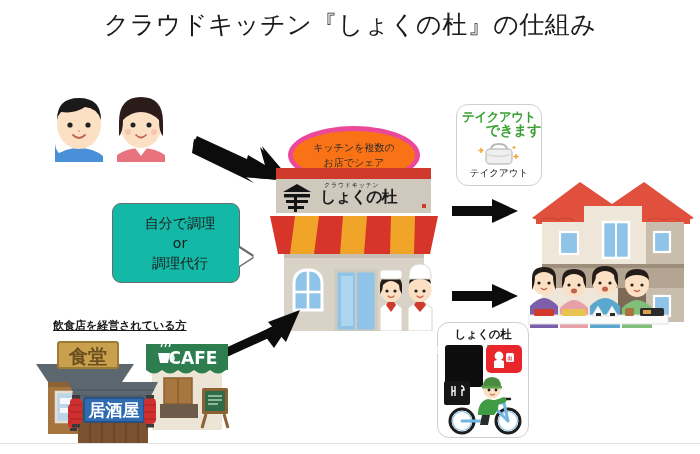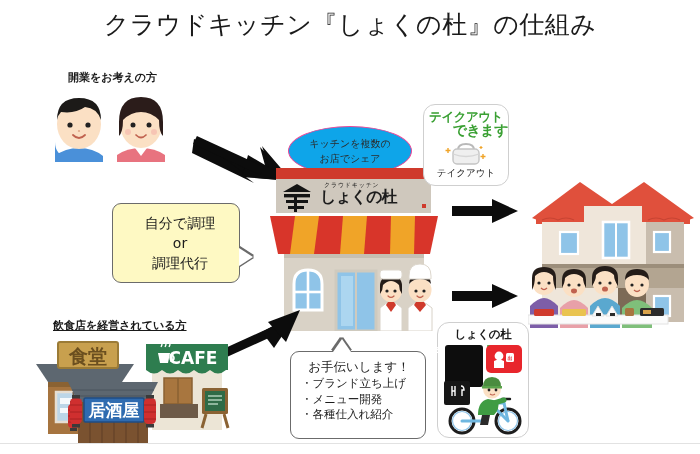--- a/index.html
+++ b/index.html
@@ -28,21 +28,21 @@
   .caption{
     font-size:11px;color:#1a1a1a;white-space:nowrap;font-weight:600;
   }
 
   
   .hairline{left:0;top:443px;width:700px;height:1px;background:#e2e2e2;}
 
   
   .bubble-left{
     left:112px;top:203px;width:128px;height:80px;
-    border:1.6px solid #6b6b6b;border-radius:9px;background:#fef9c3;
+    border:1.6px solid #6b6b6b;border-radius:9px;background:#14b8a6;
     box-sizing:border-box;
     display:flex;flex-direction:column;align-items:center;justify-content:center;
     font-size:14px;color:#1c1c1c;line-height:1.45;padding-left:8px;
   }
   .bubble-left .tail{
     position:absolute;right:-14px;top:44px;width:0;height:0;
     border-top:9px solid transparent;border-bottom:9px solid transparent;
     border-left:14px solid #fff;
     filter:drop-shadow(1.4px 0 0 #6b6b6b) drop-shadow(0 1.4px 0 #6b6b6b) drop-shadow(0 -1.4px 0 #6b6b6b);
   }
@@ -60,31 +60,31 @@
   .bubble-bottom .tail-up{
     position:absolute;left:42px;top:-13px;width:0;height:0;
     border-left:9px solid transparent;border-right:9px solid transparent;
     border-bottom:13px solid #fff;
     filter:drop-shadow(0 -1.4px 0 #6b6b6b) drop-shadow(-1.4px 0 0 #6b6b6b) drop-shadow(1.4px 0 0 #6b6b6b);
   }
 
   
   .pink-ellipse{
     left:288px;top:126px;width:122px;height:48px;
-    background:#0ea5e9;border:1px solid #ec4899;border-radius:50%;
+    background:#f97316;border:5px solid #ec4899;border-radius:50%;
     display:flex;flex-direction:column;align-items:center;justify-content:center;
     font-size:10px;color:#2b2b2b;line-height:1.5;
   }
 
   
   .card{
     background:#fff;border:1.5px solid #cfcfcf;border-radius:12px;
     box-sizing:border-box;
   }
-  .takeout-card{left:423px;top:104px;width:86px;height:82px;padding-top:5px;}
+  .takeout-card{left:456px;top:104px;width:86px;height:82px;padding-top:5px;}
   .takeout-grn1{text-align:center;font-size:12.5px;font-weight:bold;color:#3aa033;letter-spacing:-.5px;line-height:1.05;}
   .takeout-grn2{text-align:right;font-size:14px;font-weight:bold;color:#3aa033;letter-spacing:-.5px;line-height:1.1;}
   .takeout-lbl{text-align:center;font-size:9.5px;color:#222;margin-top:1px;}
 
   .delivery-card{left:437px;top:322px;width:92px;height:116px;padding-top:4px;}
   .delivery-hdr{text-align:center;font-size:11.5px;color:#1a1a1a;font-weight:600;letter-spacing:-.3px;}
 
   .uber-logo{
     position:absolute;left:7px;top:22px;width:38px;height:42px;
     background:#0d0d0d;border-radius:3px;
@@ -104,21 +104,20 @@
   .sign-small{font-size:6px;letter-spacing:.8px;color:#1d1d1d;}
   .sign-big{font-size:16px;color:#1d1d1d;font-weight:bold;letter-spacing:-1px;}
 </style>
 </head>
 <body>
 
 <div id="canvas">
 
   <div class="abs title">クラウドキッチン『しょくの杜』の仕組み</div>
 
-  <div class="abs caption" style="left:68px;top:70px;">開業をお考えの方</div>
 
   <svg class="abs" style="left:45px;top:92px;" width="130" height="70" viewBox="0 0 130 70">
 
     <g>
       <path d="M10 50 Q10 62 22 66 L22 70 L10 70 Z" fill="#4a90d9"></path>
       <path d="M10 70 L58 70 L58 64 Q48 56 34 56 Q20 56 10 64 Z" fill="#4a90d9"></path>
       <ellipse cx="34" cy="32" rx="22" ry="25" fill="#fbe0c4"></ellipse>
       <path d="M12 28 Q12 6 34 6 Q56 6 56 28 Q52 16 40 15 Q30 22 16 20 Q13 23 12 28 Z" fill="#1c1a18"></path>
       <circle cx="25" cy="33" r="2.6" fill="#222"></circle>
       <circle cx="43" cy="33" r="2.6" fill="#222"></circle>
@@ -355,27 +354,20 @@
 
       <ellipse cx="50" cy="16" rx="9" ry="9.5" fill="#fbe0c4"></ellipse>
       <path d="M41 14 Q41 4 50 4 Q59 4 59 14 Z" fill="#4a8c3f"></path>
       <path d="M40 13 L60 13 L60 15.5 L40 15.5 Z" fill="#5aa34c"></path>
       <circle cx="47" cy="17" r="1.4" fill="#222"></circle>
       <circle cx="54" cy="17" r="1.4" fill="#222"></circle>
       <path d="M48 21 Q50.5 23 53 21" stroke="#c0624f" stroke-width="1.1" fill="none"></path>
     </svg>
   </div>
 
-  <div class="abs bubble-bottom">
-    <span class="tail-up"></span>
-    <div class="hdr">お手伝いします！</div>
-    <div class="li">・ブランド立ち上げ</div>
-    <div class="li">・メニュー開発</div>
-    <div class="li">・各種仕入れ紹介</div>
-  </div>
 
   <svg class="abs" style="left:212px;top:308px;" width="92" height="56" viewBox="0 0 92 56">
     <line x1="2" y1="50" x2="68" y2="20" stroke="#0c0c0c" stroke-width="9"></line>
     <polygon points="50,24 86,4 62,40" fill="#0c0c0c"></polygon>
     <polygon points="56,14 88,2 74,34" fill="#0c0c0c"></polygon>
   </svg>
 
   <div class="abs caption" style="left:53px;top:318px;text-decoration:underline;">飲食店を経営されている方</div>
 
   <svg class="abs" style="left:18px;top:336px;" width="220" height="108" viewBox="0 0 220 108">

